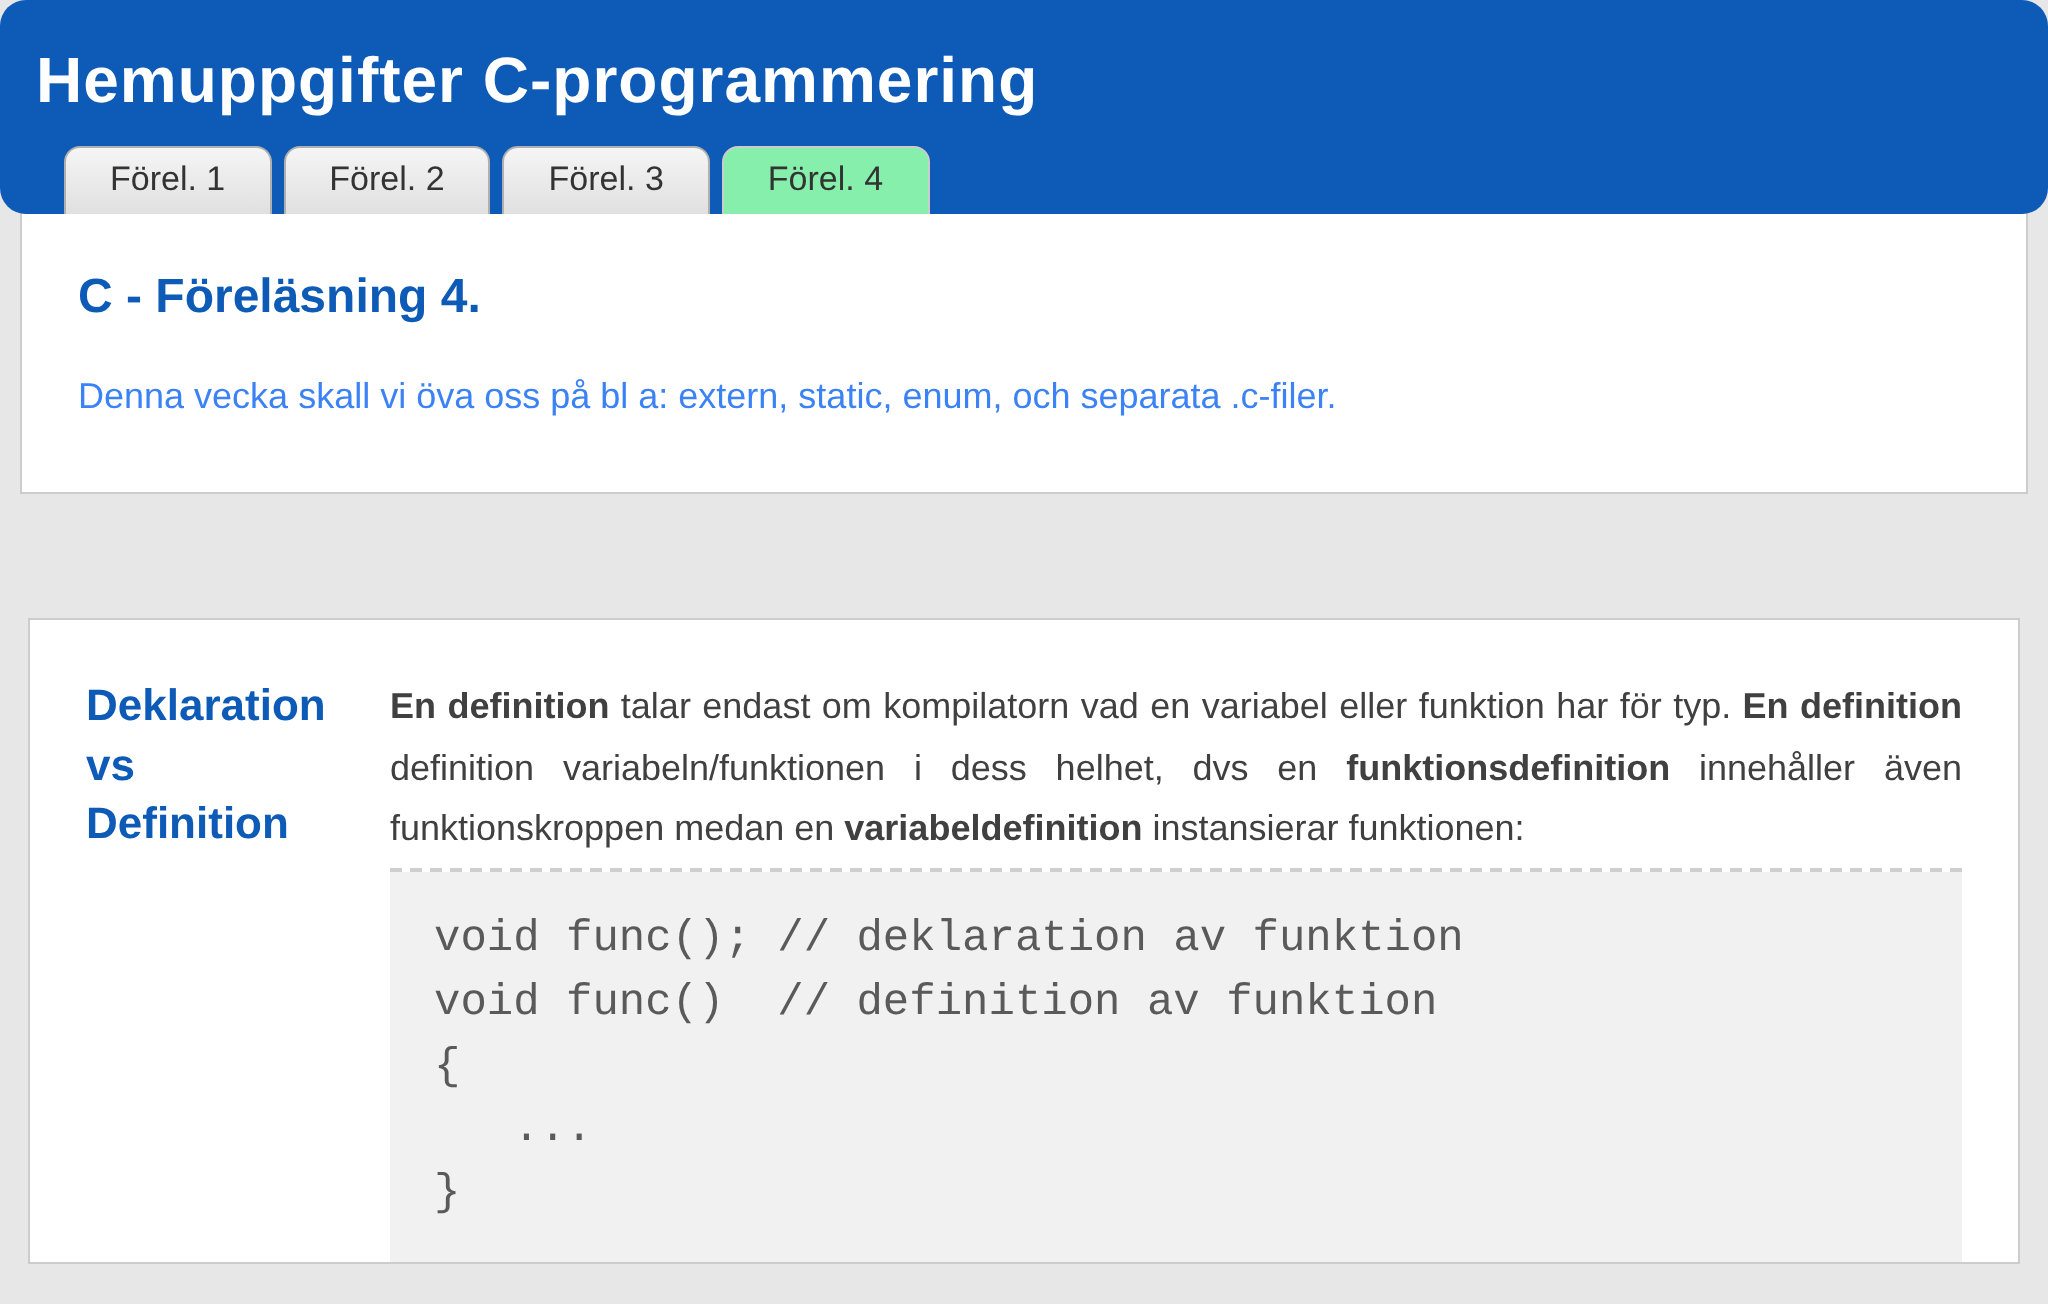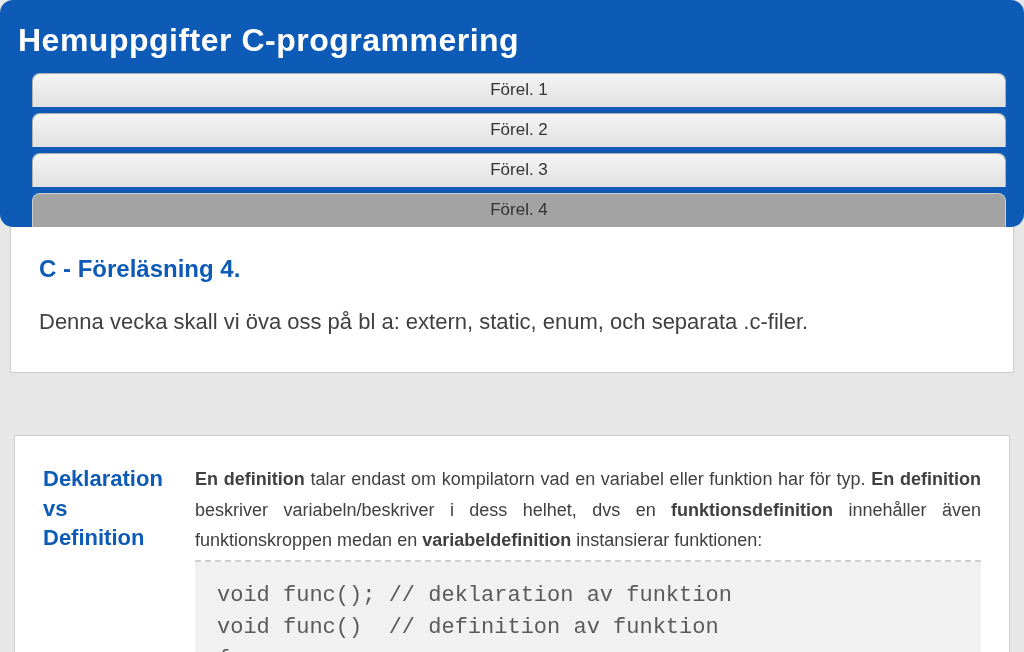--- a/index.html
+++ b/index.html
@@ -19,55 +19,54 @@
 .header h1 {
   font-size: 32px;
   font-weight: bold;
   letter-spacing: 0.5px;
   margin-bottom: 14px;
 }
 .tabs {
   display: flex;
   gap: 6px;
   padding-left: 14px;
-  flex-direction: column;
 }
 .tab {
   background: linear-gradient(#f5f5f5, #e0e0e0);
   border: 1px solid #b0b0b0;
   border-bottom: none;
   border-top-left-radius: 8px;
   border-top-right-radius: 8px;
   padding: 6px 22px 7px 22px;
   font-size: 17px;
   color: #333;
   cursor: pointer;
   font-family: inherit;
 }
 .tab.active {
-  background: #a3a3a3;
+  background: #86efac;
   border-color: #ccc;
   color: #333;
 }
 .panel {
   background: #fff;
   margin: 0 10px;
   border: 1px solid #ccc;
   border-top: none;
   padding: 28px 28px 34px 28px;
 }
 .panel h2 {
   color: #0d5bb6;
   font-size: 24px;
   font-weight: bold;
   margin-bottom: 22px;
 }
 .panel p.intro {
-  color: #404040;
-  font-size: 22px;
+  color: #3b82f6;
+  font-size: 18px;
   line-height: 1.5;
 }
 .article {
   background: #fff;
   margin: 62px 14px 0 14px;
   border: 1px solid #ccc;
   padding: 28px 28px 0 28px;
   display: flex;
   gap: 22px;
 }
@@ -121,21 +120,21 @@
   <h2>C - Föreläsning 4.</h2>
   <p class="intro">Denna vecka skall vi öva oss på bl a: extern, static, enum, och separata .c-filer.</p>
 </div>
 
 <div class="article">
   <div class="side-title">
     <h3>Deklara­tion vs Definition</h3>
   </div>
   <div class="body">
     <div class="para">
-      <b>En definition</b><span> talar endast om kompilatorn vad en variabel eller funktion har för typ. </span><b>En definition</b><span> beskriver variabeln/beskriver i dess helhet, dvs en </span><b>funktionsdefinition</b><span> innehåller även funktionskroppen medan en </span><b>variabeldefinition</b><span> instansierar funktionen:</span>
+      <b>En definition</b><span> talar endast om kompilatorn vad en variabel eller funktion har för typ. </span><b>En definition</b><span> definition variabeln/funktionen i dess helhet, dvs en </span><b>funktionsdefinition</b><span> innehåller även funktionskroppen medan en </span><b>variabeldefinition</b><span> instansierar funktionen:</span>
     </div>
     <pre>void func(); // deklaration av funktion
 void func()  // definition av funktion
 {
    ...
 }</pre>
   </div>
 </div>
 
 </body></html>

